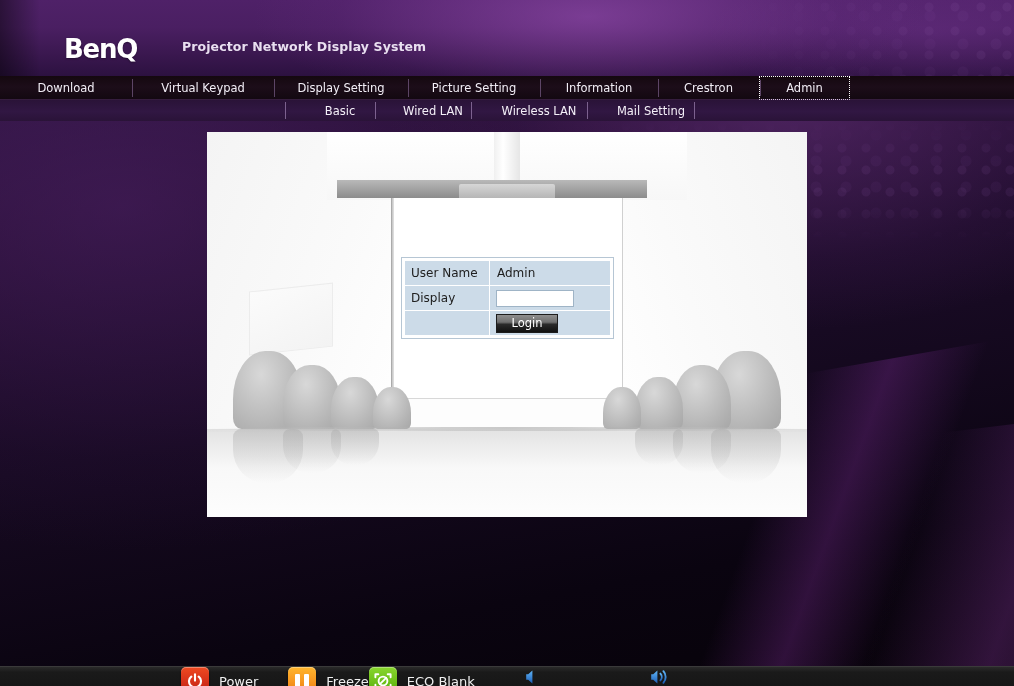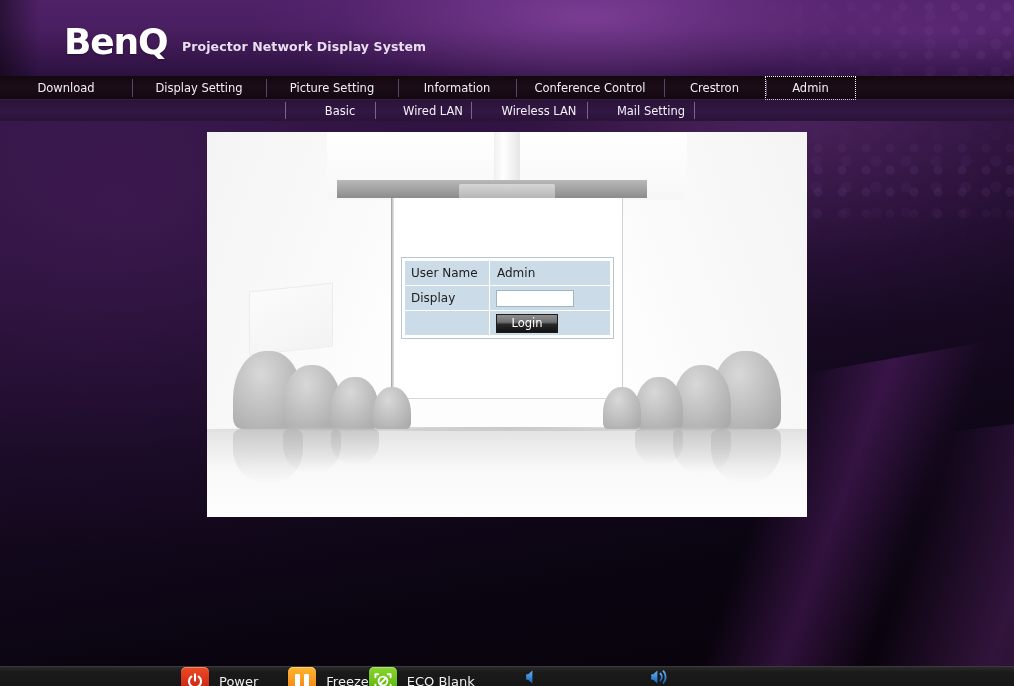--- a/index.html
+++ b/index.html
@@ -82,23 +82,23 @@
     mask-image: linear-gradient(to left, #000 0%, rgba(0,0,0,0) 95%);
   }
   .banner-shade-left {
     position: absolute;
     left: 0; top: 0; width: 40px; height: 76px;
     background: linear-gradient(to right, rgba(0,0,0,0.45), rgba(0,0,0,0));
   }
   .logo {
     position: absolute;
     left: 64px;
-    top: 24px;
+    top: 36px;
     color: #ffffff;
-    font-size: 36px;
+    font-size: 26px;
     font-weight: bold;
     letter-spacing: -1.2px;
     line-height: 1;
     font-family: "DejaVu Sans", sans-serif;
     text-shadow: 0 1px 2px rgba(0,0,0,0.35);
   }
   .banner-title {
     position: absolute;
     left: 182px;
     top: 39px;
@@ -351,24 +351,24 @@
 
   <div class="banner">
     <div class="banner-shade-left"></div>
     <div class="banner-pattern"></div>
     <div class="logo">BenQ</div>
     <div class="banner-title">Projector Network Display System</div>
   </div>
 
   <div class="tabbar">
     <div class="tab" style="width:132px">Download</div>
+    <div class="tab" style="width:142px">Virtual Keypad</div>
     <div class="tab" style="width:134px">Display Setting</div>
     <div class="tab" style="width:132px">Picture Setting</div>
     <div class="tab" style="width:118px">Information</div>
-    <div class="tab" style="width:148px">Conference Control</div>
     <div class="tab" style="width:101px">Crestron</div>
     <div class="tab selected" style="width:91px">Admin</div>
   </div>
 
   <div class="subtabbar">
     <div class="subtab-spacer"></div>
     <div class="subtab" style="width:90px">Basic</div>
     <div class="subtab" style="width:96px">Wired LAN</div>
     <div class="subtab" style="width:116px">Wireless LAN</div>
     <div class="subtab" style="width:108px">Mail Setting</div>

